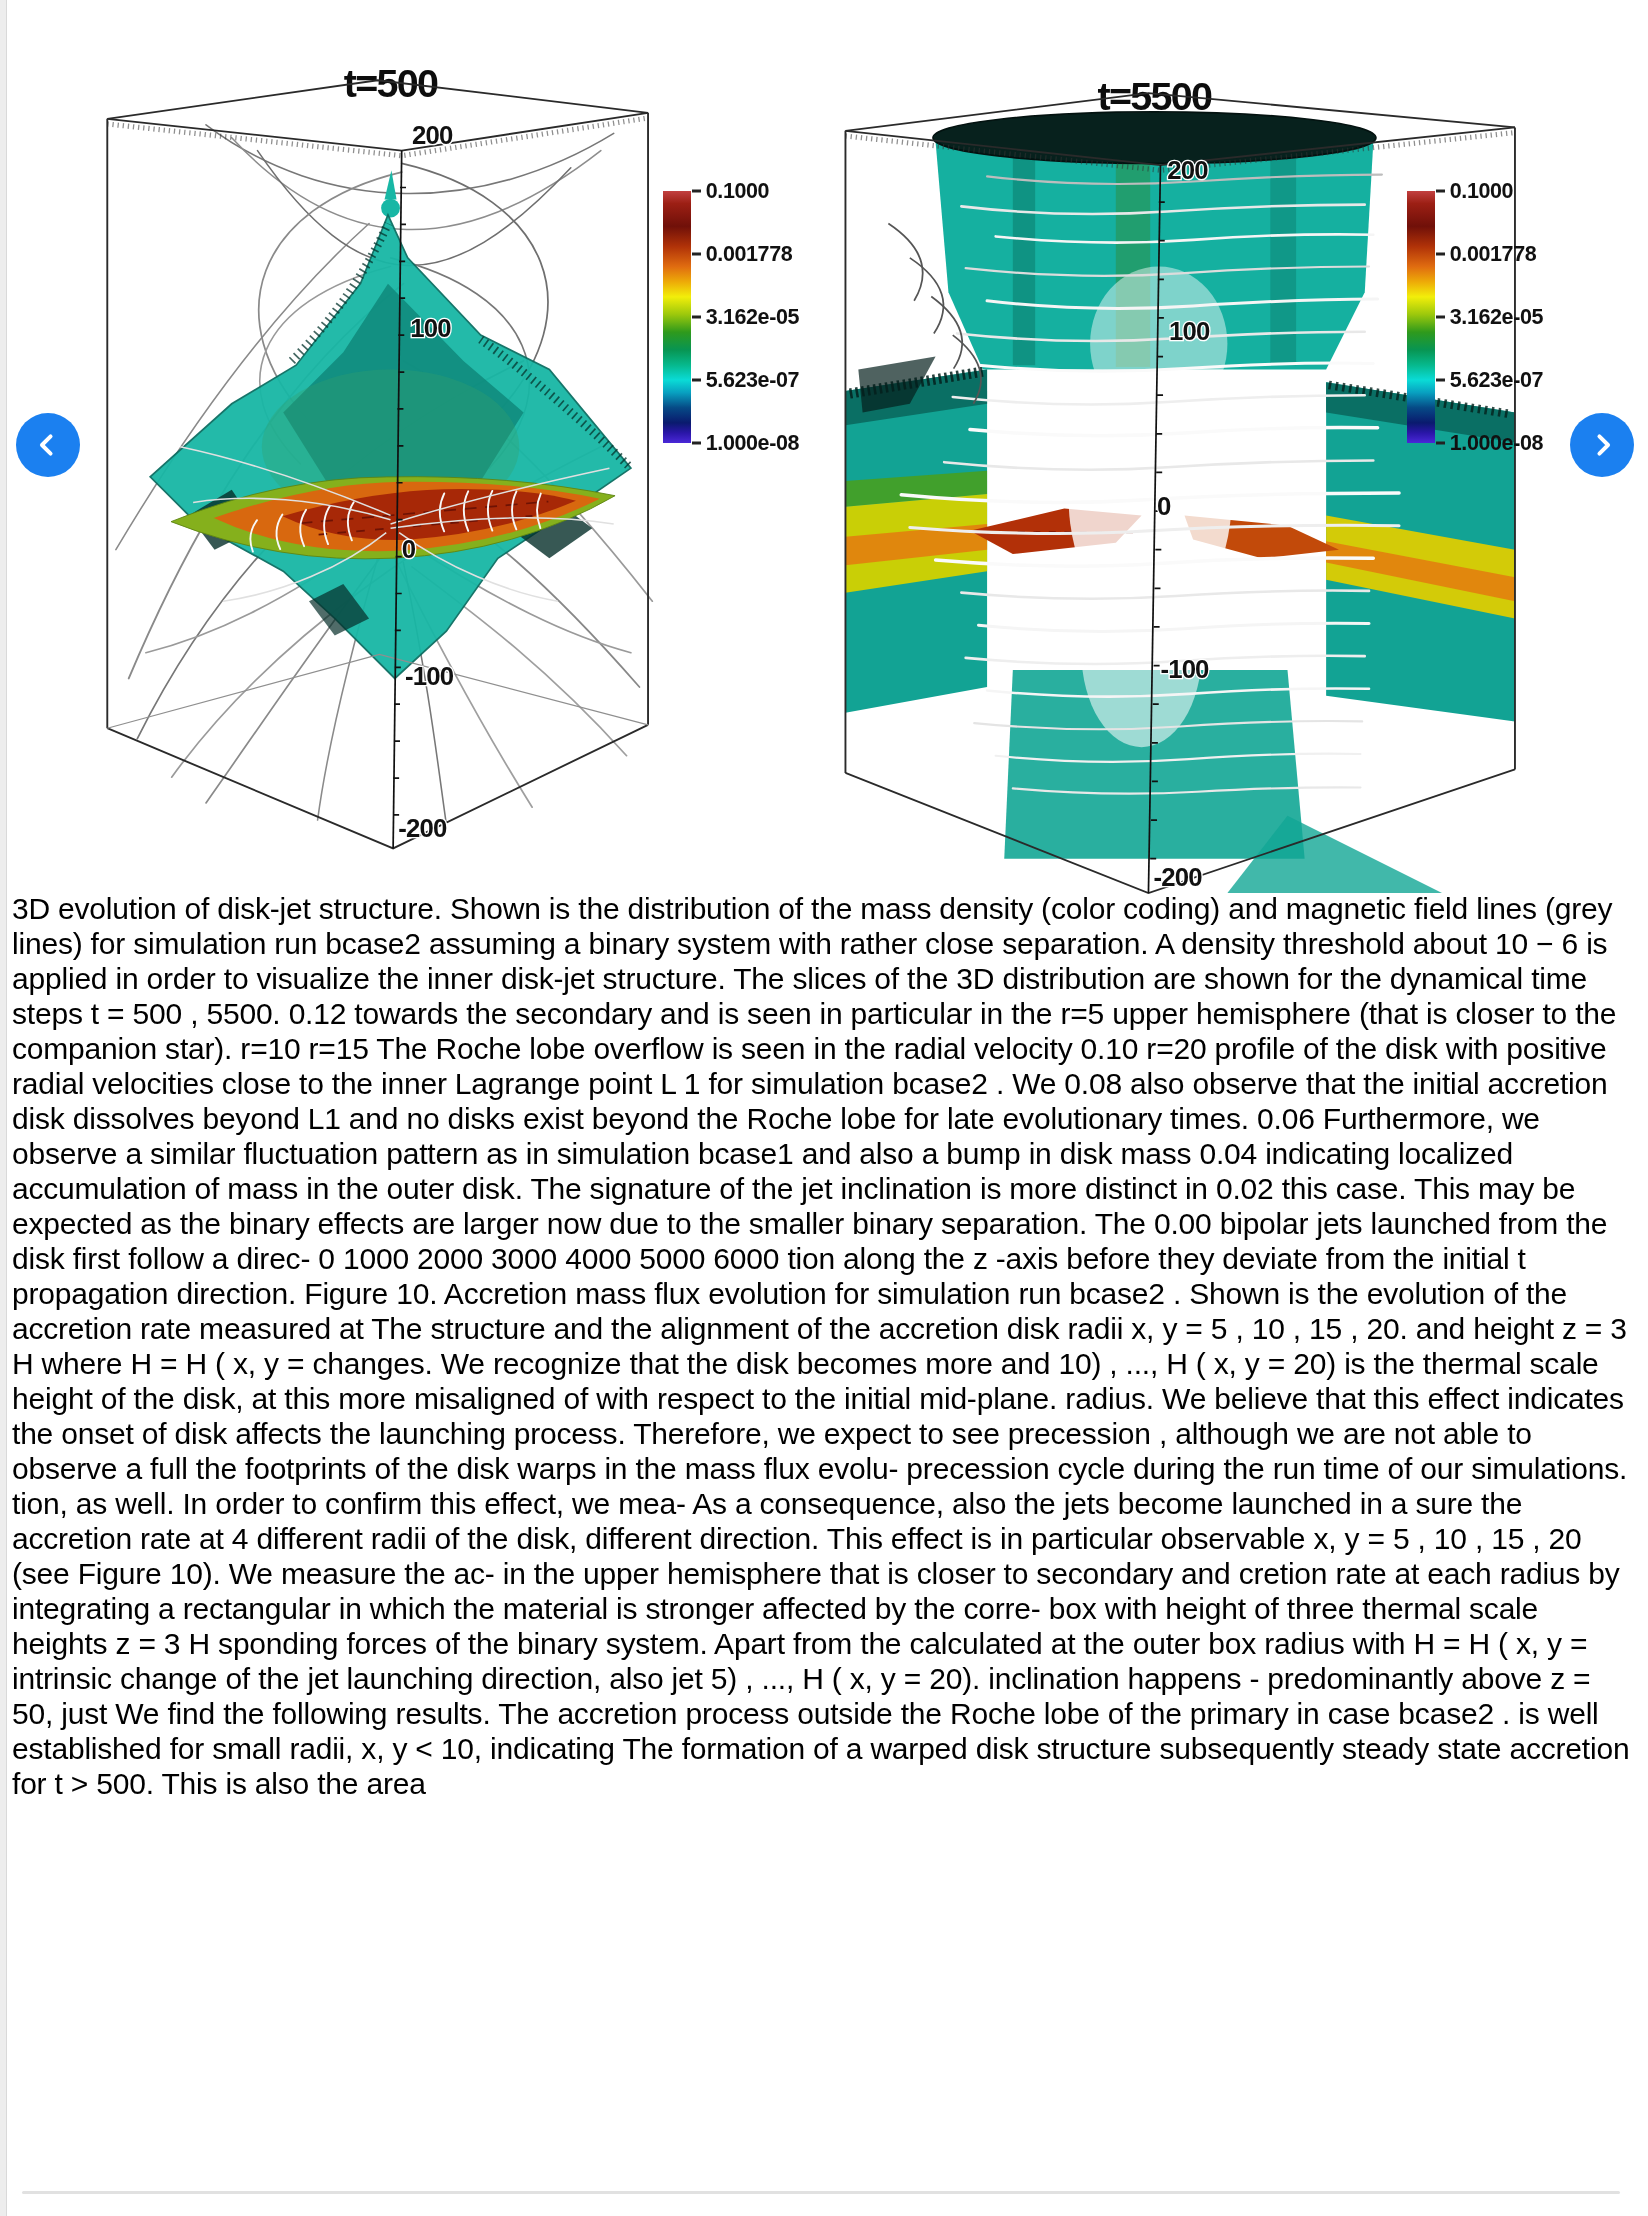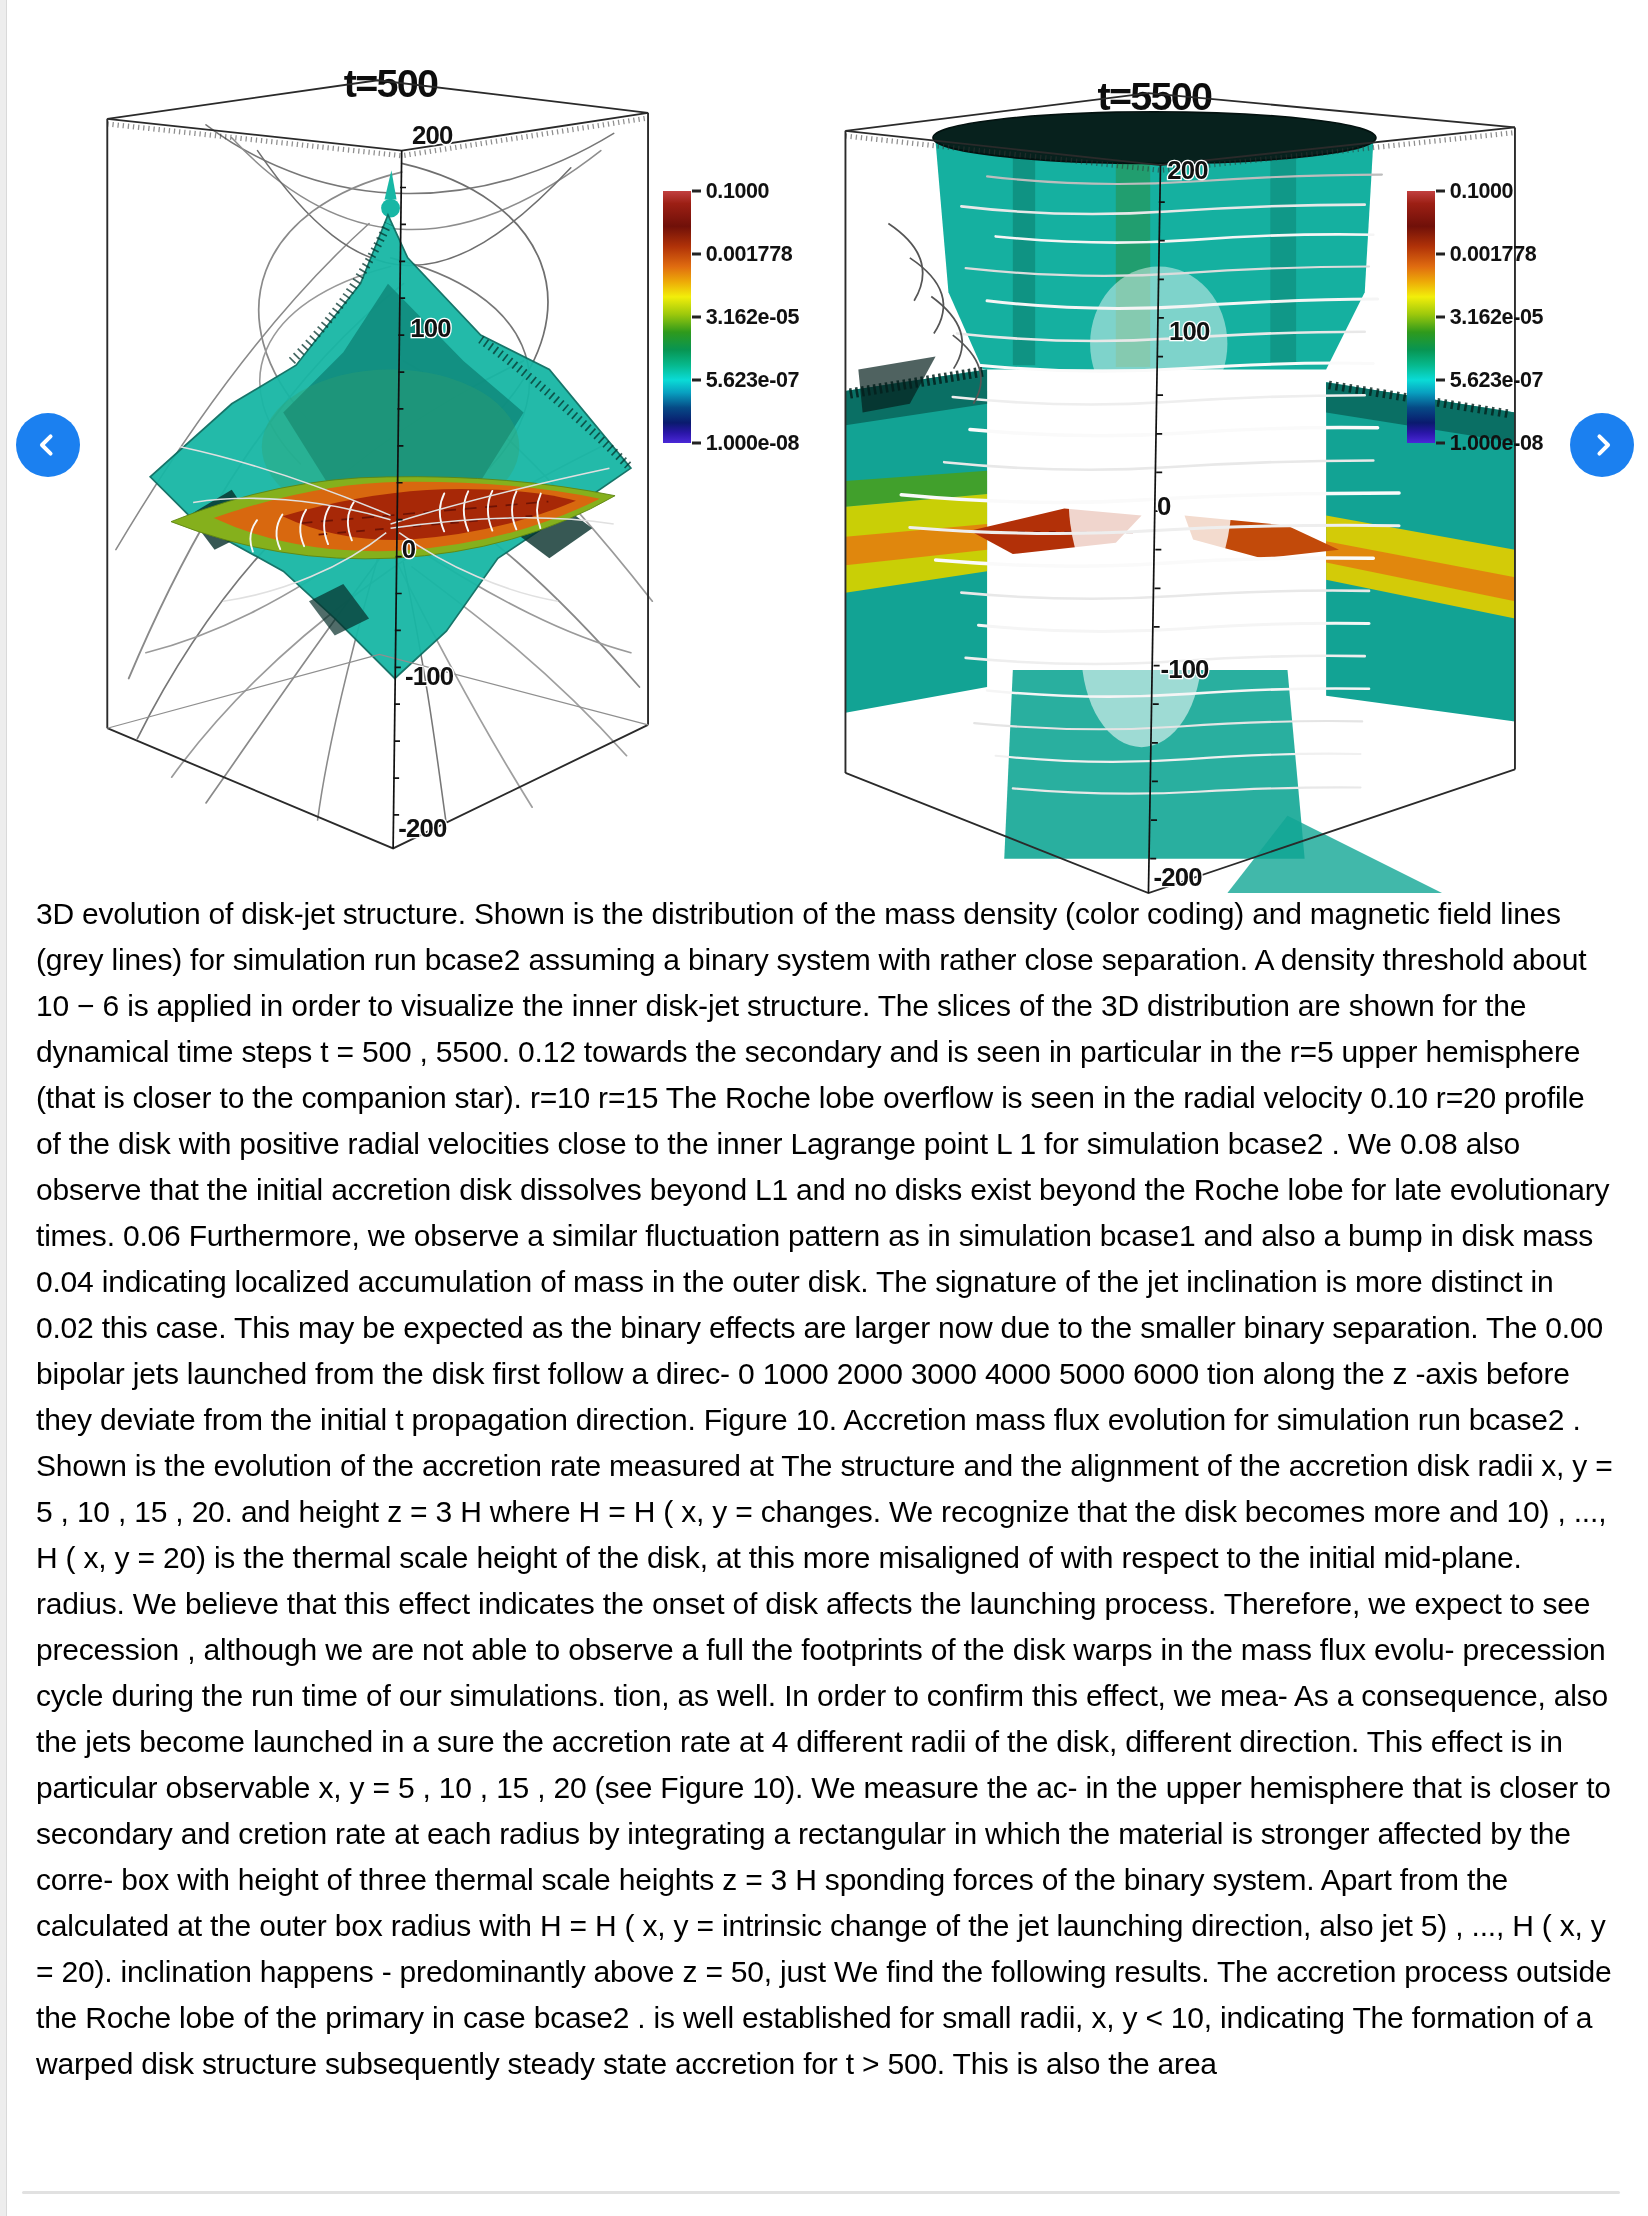--- a/index.html
+++ b/index.html
@@ -29,22 +29,22 @@
   .cbar-tick .dash{width:8.6px;height:2.6px;background:#222;flex:0 0 auto;}
   .cbar-tick .lbl{font-size:21.5px;font-weight:bold;color:#111;letter-spacing:-0.4px;
                   white-space:nowrap;}
   .t0{top:0%}.t1{top:25%}.t2{top:50%}.t3{top:75%}.t4{top:100%}
   .navbtn{position:absolute;width:64px;height:64px;border-radius:50%;border:none;
           background:#1b80f0;display:flex;align-items:center;justify-content:center;
           cursor:pointer;padding:0;}
   .navbtn svg{display:block;}
   #prev-btn{left:15.5px;top:413px;}
   #next-btn{left:1570px;top:413px;}
-  .caption{position:absolute;top:891px;left:0;right:0;padding:0 36px;
-           font-size:30px;line-height:46px;color:#000;letter-spacing:-0.2px;}
+  .caption{position:absolute;top:891px;left:0;right:0;padding:0 12px;
+           font-size:30px;line-height:35px;color:#000;letter-spacing:-0.2px;}
   .divider{position:absolute;top:2191px;left:22px;width:1598px;height:2.6px;
            background:#e1e1e1;border-radius:1.7px;}
 </style>
 </head>
 <body>
 
 <div class="gutter"></div>
 
 <svg id="fig-left" class="fig-svg" viewBox="0 0 960 1050">
 

